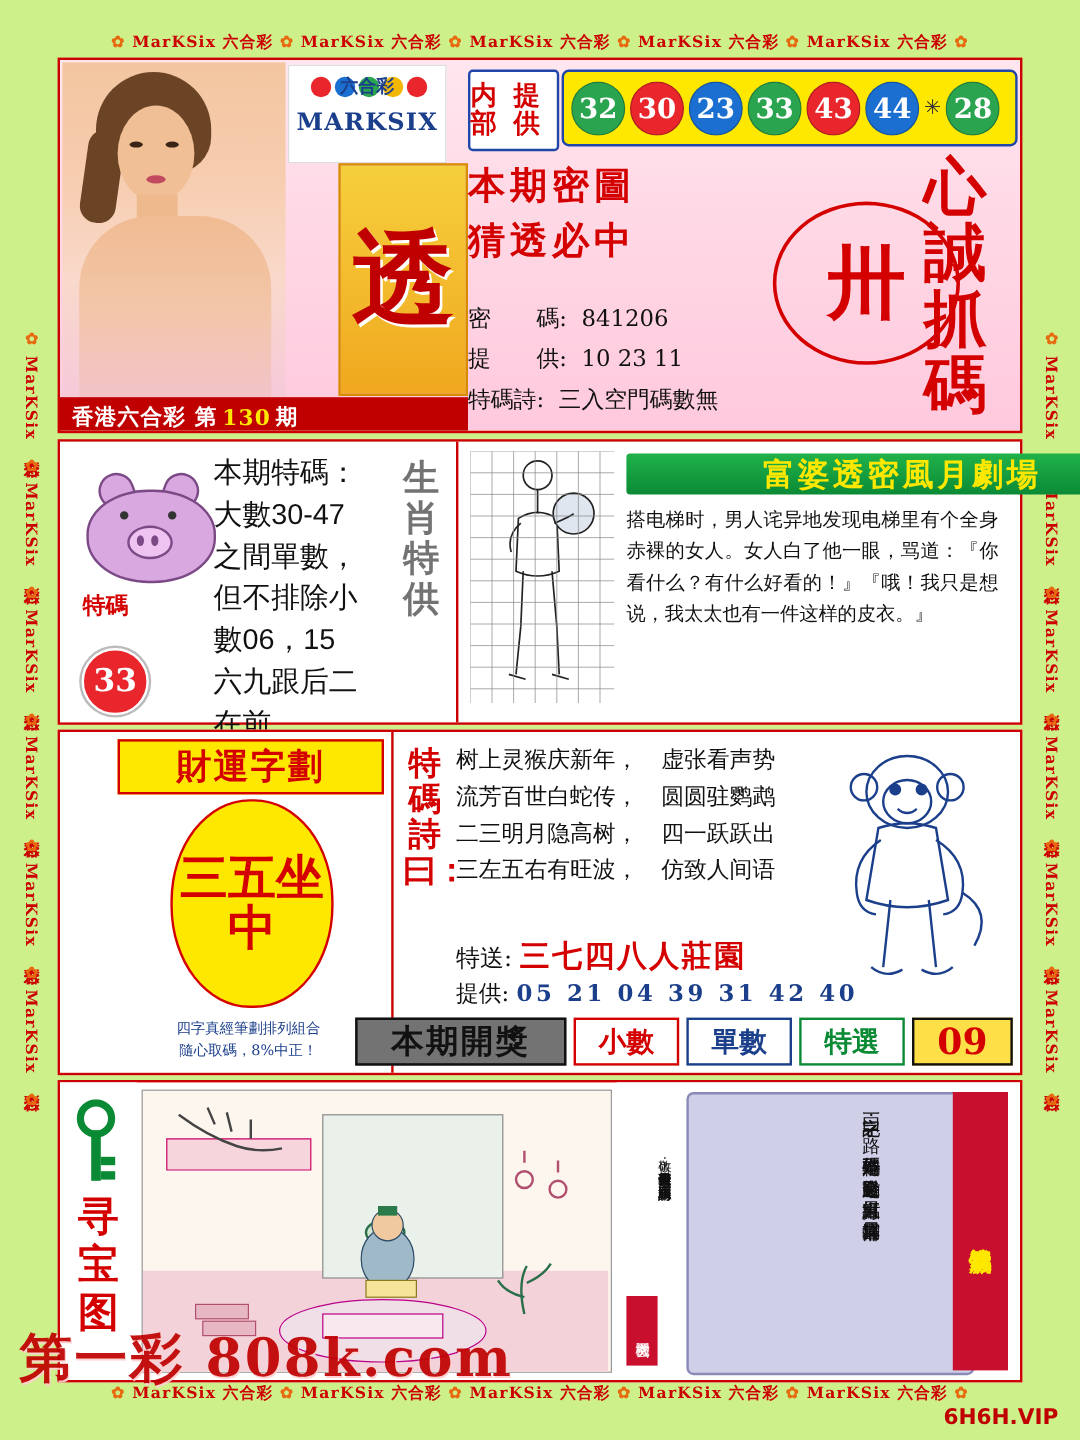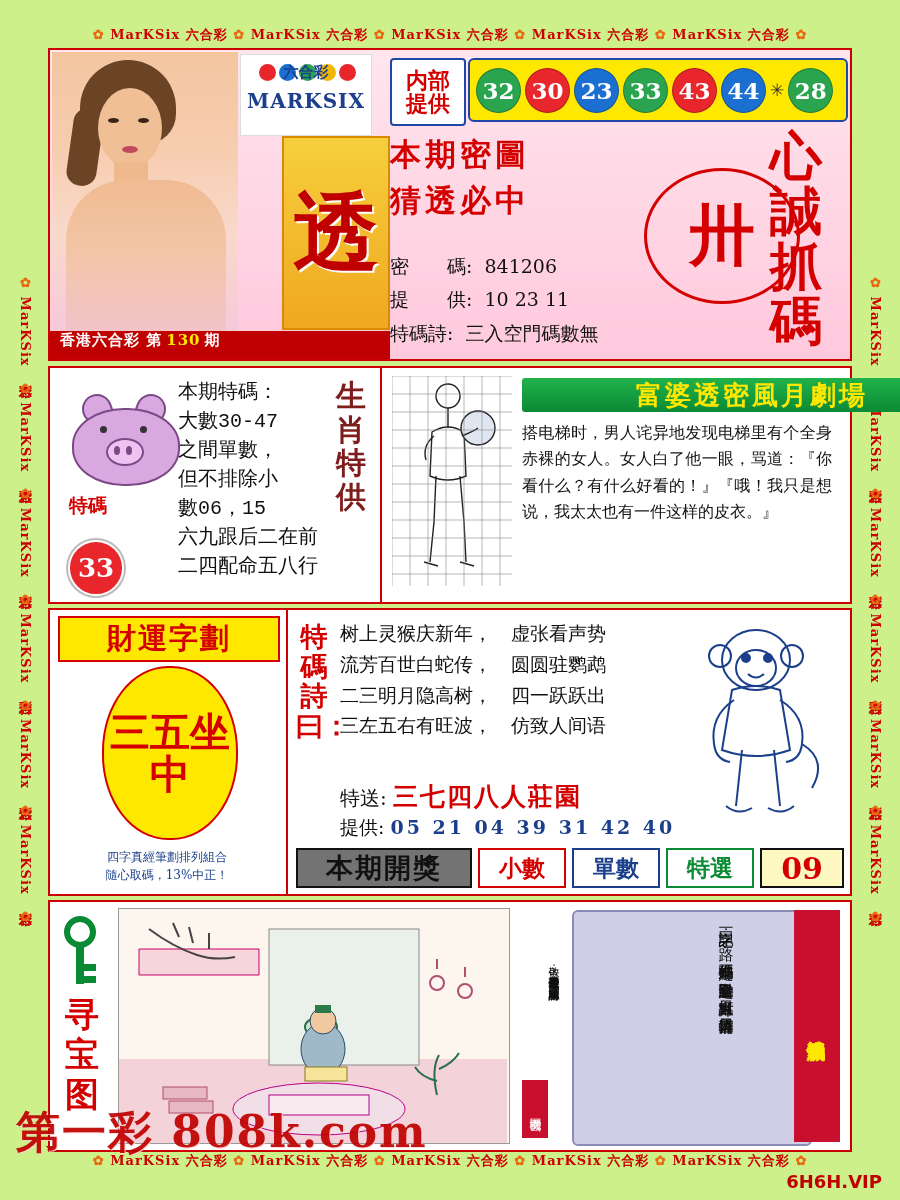--- a/index.html
+++ b/index.html
@@ -106,21 +106,21 @@
   .tou-box span{
     font-size:86px;color:#c00000;font-weight:bold;
     font-family:"DejaVu Serif","Liberation Serif",serif;
     text-shadow:2px 2px 0 #fff;
   }
 
   .neibu{
     position:absolute;left:340px;top:8px;width:72px;height:64px;
     background:#fff;border:2px solid #1f46a8;border-radius:4px;
     color:#d40000;font-weight:bold;font-size:22px;
-    display:flex;flex-direction:column;align-items:center;justify-content:center;
+    display:flex;align-items:center;justify-content:center;
     line-height:1.05;
     font-family:"DejaVu Serif","Liberation Serif",serif;
   }
   .ballrow{
     position:absolute;left:418px;top:8px;width:380px;height:64px;
     background:#ffe800;border:2px solid #1f46a8;border-radius:6px;
     display:flex;align-items:center;gap:4px;padding:0 6px;box-sizing:border-box;
   }
   .ball{
     width:43px;height:43px;border-radius:50%;
@@ -151,22 +151,22 @@
     font-family:"DejaVu Serif","Liberation Serif",serif;
   }
   .rightbig{
     position:absolute;right:10px;top:78px;width:70px;
     color:#d40000;font-weight:bold;font-size:52px;
     line-height:1.06;
     font-family:"DejaVu Serif","Liberation Serif",serif;
   }
   .issue-bar{
     position:absolute;left:0;bottom:0;width:340px;height:28px;
-    background:#c00000;color:#fff;font-size:15px;font-weight:bold;
-    display:flex;align-items:flex-start;padding-left:10px;box-sizing:border-box;
+    background:#c00000;color:#fff;font-size:18px;font-weight:bold;
+    display:flex;align-items:flex-end;padding-left:10px;box-sizing:border-box;
     letter-spacing:1px;
     font-family:"DejaVu Serif","Liberation Serif",serif;
   }
   .issue-bar .num{color:#ffe800;margin:0 4px;}
 
   
   #panel-2{
     position:absolute;left:0;top:318px;width:804px;height:238px;
     background:#fff;display:flex;
   }
@@ -188,27 +188,27 @@
     font-family:"DejaVu Serif","Liberation Serif",serif;
   }
   .tema-ball{
     position:absolute;left:18px;top:172px;width:52px;height:52px;border-radius:50%;
     background:#e8262b;color:#fff;display:flex;align-items:center;justify-content:center;
     font-size:26px;font-weight:bold;border:2px solid #fff;box-shadow:0 0 0 2px #bbb;
     font-family:"DejaVu Serif","Liberation Serif",serif;
   }
   .p2-poem{
     position:absolute;left:128px;top:10px;width:140px;
-    color:#111;font-size:20px;line-height:1.45;
-    font-family:Liberation Mono, monospace;
+    color:#111;font-size:24px;line-height:1.45;
+    font-family:Liberation Sans, sans-serif;
   }
   .p2-vert{
     position:absolute;right:10px;top:14px;width:38px;
-    color:#7f1d1d;font-weight:bold;font-size:30px;line-height:1.12;text-align:center;
-    font-family:Liberation Mono, monospace;
+    color:#737373;font-weight:bold;font-size:30px;line-height:1.12;text-align:center;
+    font-family:Liberation Serif, serif;
   }
   .p2-right{flex:1;position:relative;}
   .lady{
     position:absolute;left:10px;top:8px;width:120px;height:210px;
   }
   .lady svg{display:block;}
   .p2-title{
     position:absolute;left:140px;top:10px;width:460px;height:34px;
     background:linear-gradient(180deg,#20b24a,#0b8a35);
     color:#ffe800;font-weight:bold;font-size:26px;letter-spacing:3px;
@@ -218,21 +218,21 @@
   }
   .p2-story{
     position:absolute;left:140px;top:52px;width:310px;
     color:#111;font-size:16px;line-height:1.65;text-align:justify;
     font-family:"DejaVu Serif","Liberation Serif",serif;
   }
 
   
   #panel-3{
     position:absolute;left:0;top:560px;width:804px;height:288px;
-    background:#fff;display:flex;
+    background:#fff;display:flex;padding-left:40px;
   }
   .p3-left{width:236px;position:relative;border-right:2px solid #cc0000;}
   .cy-title{
     position:absolute;left:8px;top:6px;width:218px;height:42px;
     background:#ffe800;border:2px solid #d40000;
     color:#d40000;font-weight:bold;font-size:29px;letter-spacing:2px;
     display:flex;align-items:center;justify-content:center;
     font-family:"DejaVu Serif","Liberation Serif",serif;
   }
   .cy-oval{
@@ -285,21 +285,21 @@
   }
   .kj-cell{
     flex:0 0 84px;background:#fff;border:2px solid #d40000;
     color:#d40000;font-weight:bold;font-size:23px;
     display:flex;align-items:center;justify-content:center;
     font-family:"DejaVu Serif","Liberation Serif",serif;
   }
   .kj-cell.blue{color:#1b3f8b;border-color:#1b3f8b;}
   .kj-cell.green{color:#0b8a35;border-color:#0b8a35;}
   .kj-num{
-    flex:1;background:#fef9c3;border:2px solid #111;
+    flex:1;background:#fde047;border:2px solid #111;
     color:#d40000;font-weight:bold;font-size:30px;
     display:flex;align-items:center;justify-content:center;
     font-family:"DejaVu Serif","Liberation Serif",serif;
   }
 
   
   #panel-4{
     position:absolute;left:0;top:852px;width:804px;height:252px;
     background:#fff;display:flex;
   }
@@ -505,21 +505,21 @@
   </div>
 
   <div class="panel" id="panel-3">
     <div class="p3-left">
       <div class="cy-title">財運字劃</div>
       <div class="cy-oval">
         <span>三五坐中</span>
       </div>
       <div class="cy-note">
         <div>四字真經筆劃排列組合</div>
-        <div>隨心取碼，13%中正！</div>
+        <div>隨心取碼，8%中正！</div>
       </div>
     </div>
 
     <div class="p3-mid">
       <div class="shi-label">特碼詩曰：</div>
       <div class="shi-body">
         <div>树上灵猴庆新年，　虚张看声势</div>
         <div>流芳百世白蛇传，　圆圆驻鹦鹉</div>
         <div>二三明月隐高树，　四一跃跃出</div>
         <div>三左五右有旺波，　仿致人间语</div>

